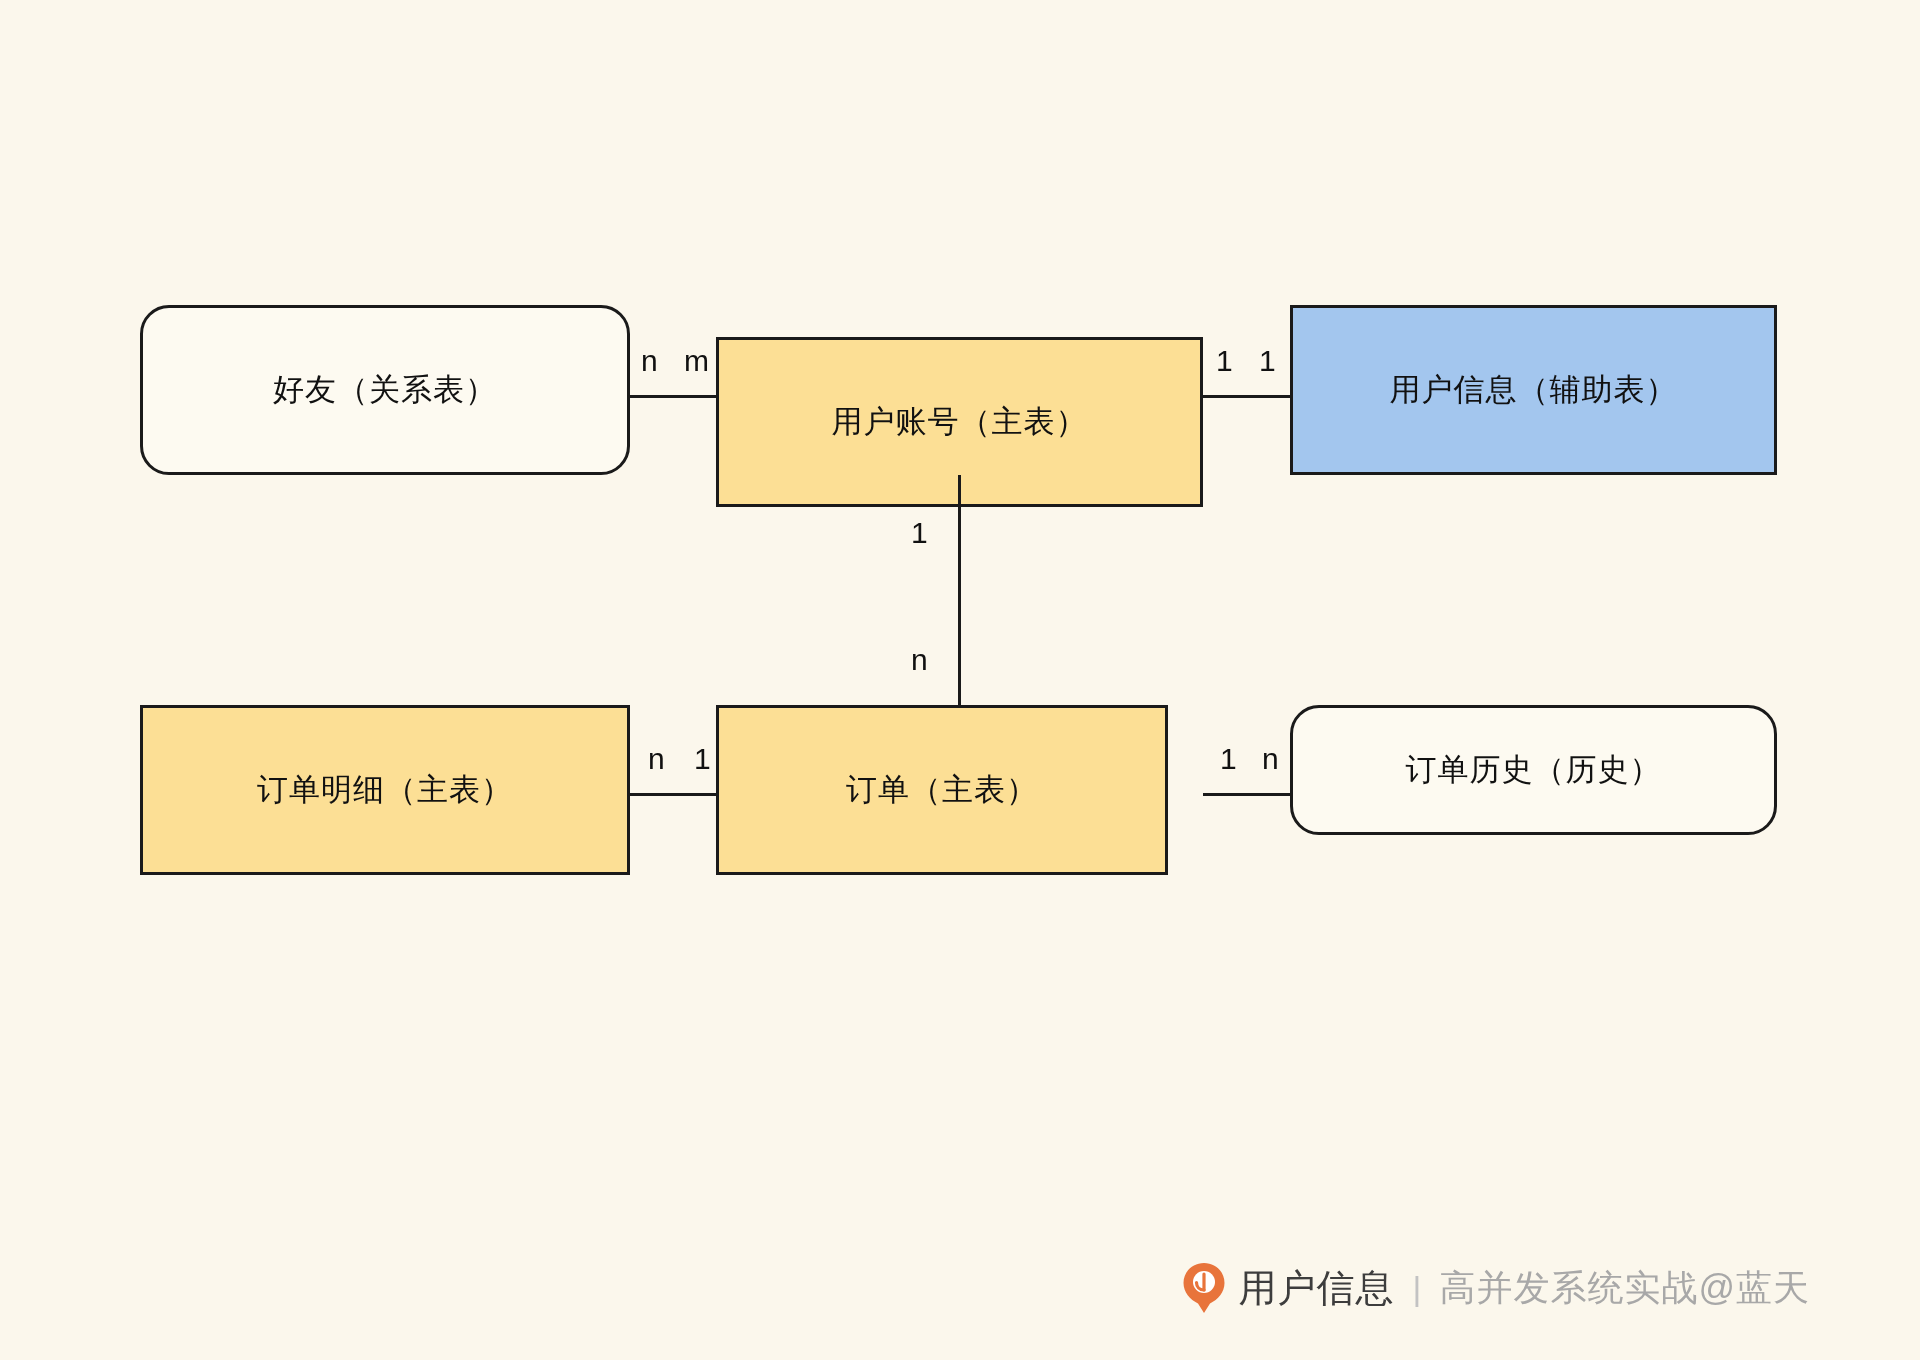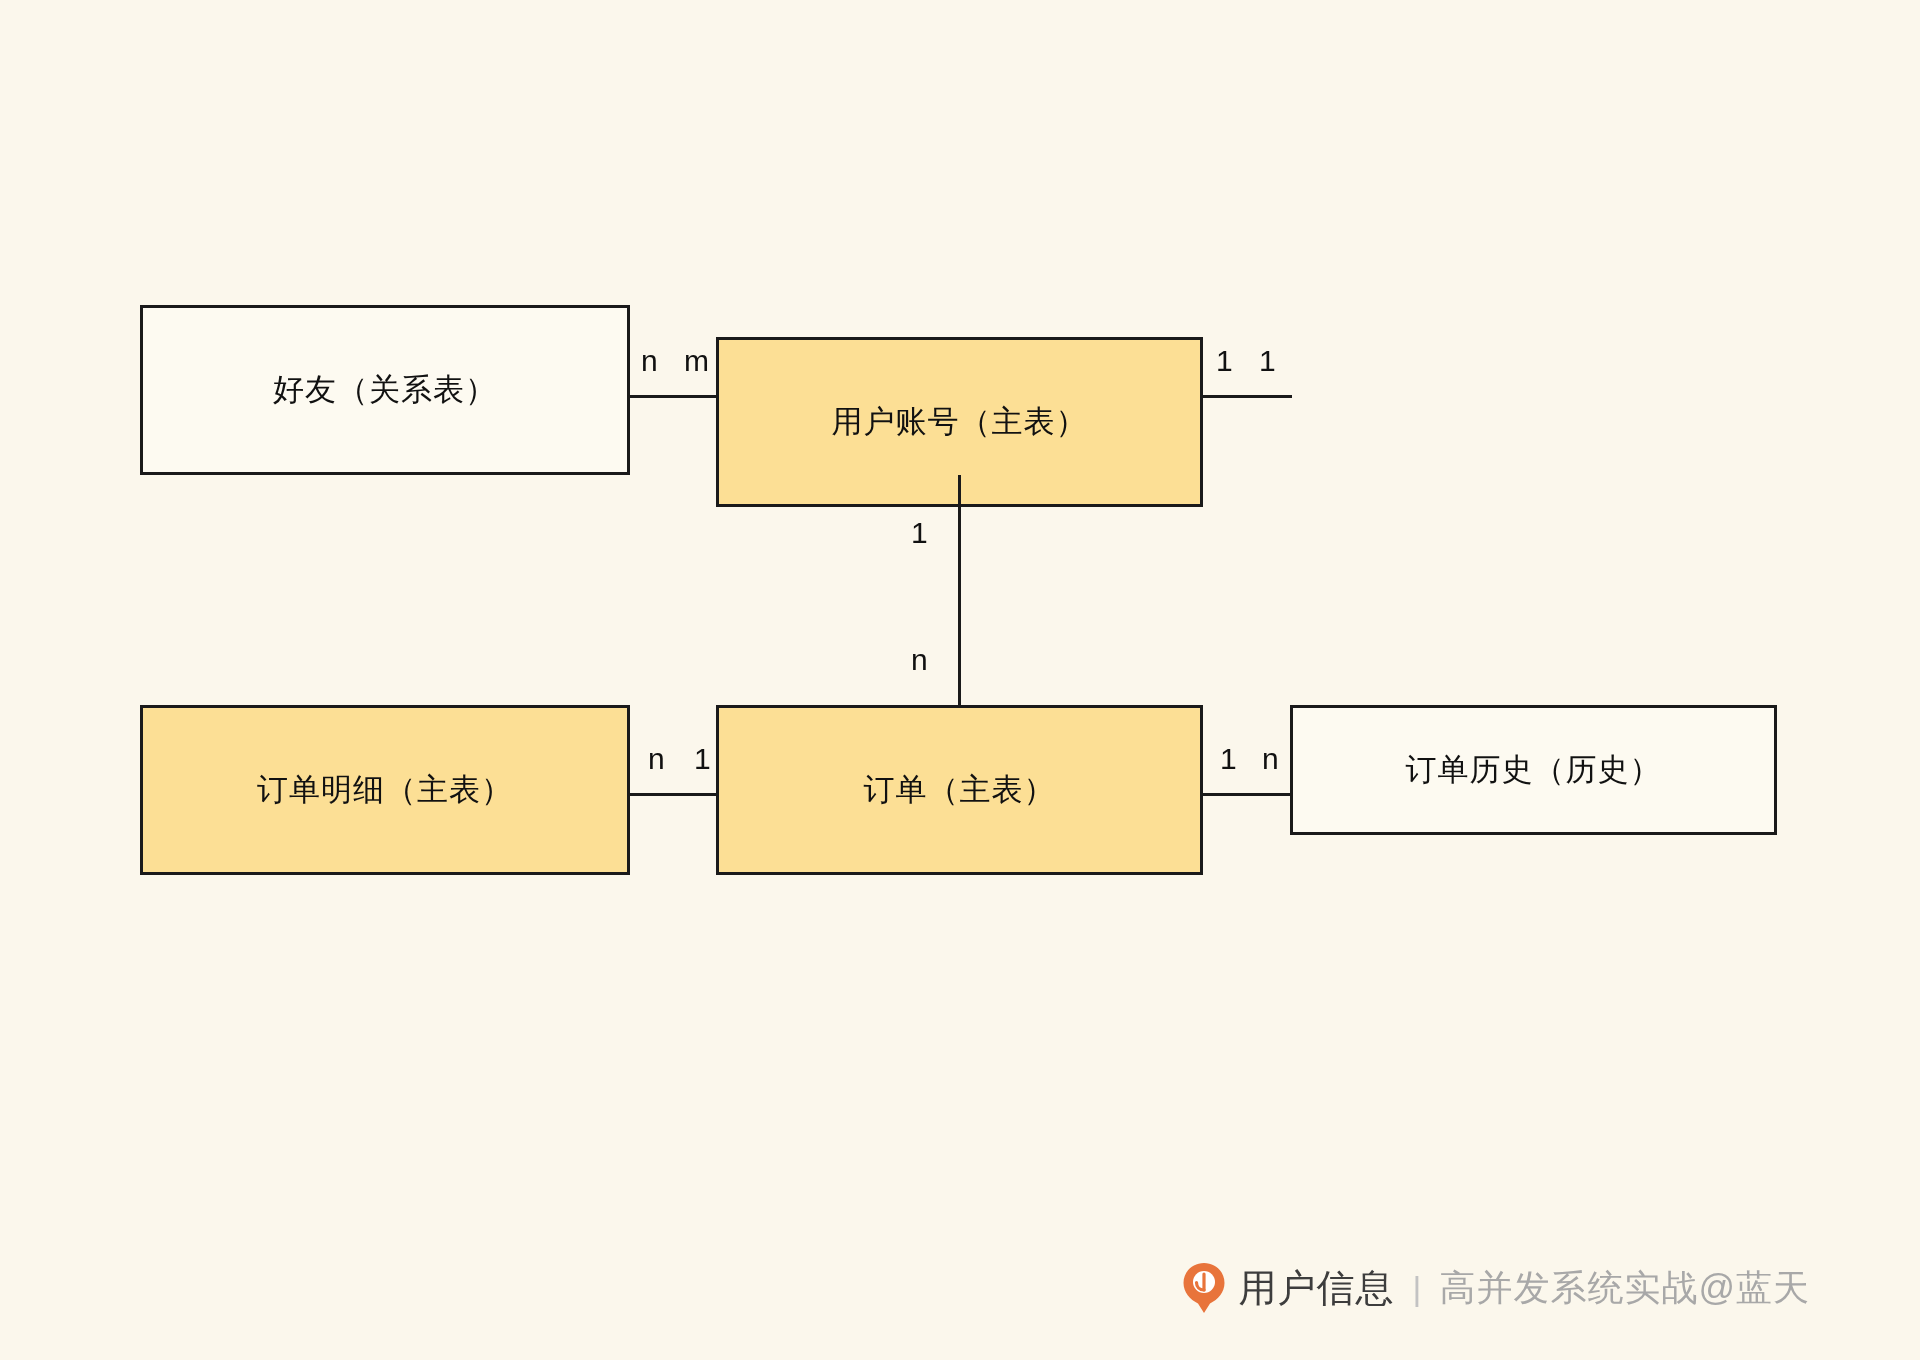--- a/index.html
+++ b/index.html
@@ -22,21 +22,21 @@
     border: 3px solid #1a1a1a;
     display: flex;
     align-items: center;
     justify-content: center;
     font-size: 31px;
     color: #111111;
     letter-spacing: 1px;
     line-height: 1.2;
     white-space: nowrap;
   }
-  .fill-white  { background: #fdfaf1; }
+  .fill-white  { background: #fdfaf1; border-radius: 29px; }
   .fill-yellow { background: #fcdf95; }
   .fill-blue   { background: #a3c6ee; }
 
   .edge {
     position: absolute;
     background: #1a1a1a;
   }
   .edge-h { height: 3px; }
   .edge-v { width: 3px; }
 
@@ -86,26 +86,29 @@
 <div id="canvas">
 
   <div class="node fill-white" style="left:140px; top:305px; width:490px; height:170px;">
     <span>好友（关系表）</span>
   </div>
 
   <div class="node fill-yellow" style="left:716px; top:305px; width:487px; height:170px;margin-top:32px;">
     <span>用户账号（主表）</span>
   </div>
 
+  <div class="node fill-blue" style="left:1290px; top:305px; width:487px; height:170px;">
+    <span>用户信息（辅助表）</span>
+  </div>
 
   <div class="node fill-yellow" style="left:140px; top:705px; width:490px; height:170px;text-align:center;">
     <span>订单明细（主表）</span>
   </div>
 
-  <div class="node fill-yellow" style="left:716px; top:705px; width:487px; height:170px;">
+  <div class="node fill-yellow" style="left:716px; top:705px; width:452px; height:170px;">
     <span>订单（主表）</span>
   </div>
 
   <div class="node fill-white" style="left:1290px; top:705px; width:487px; height:130px;">
     <span>订单历史（历史）</span>
   </div>
 
   <div class="edge edge-h" style="left:630px; top:395px; width:88px;"></div>
 
   <div class="edge edge-h" style="left:1203px; top:395px; width:89px;"></div>

